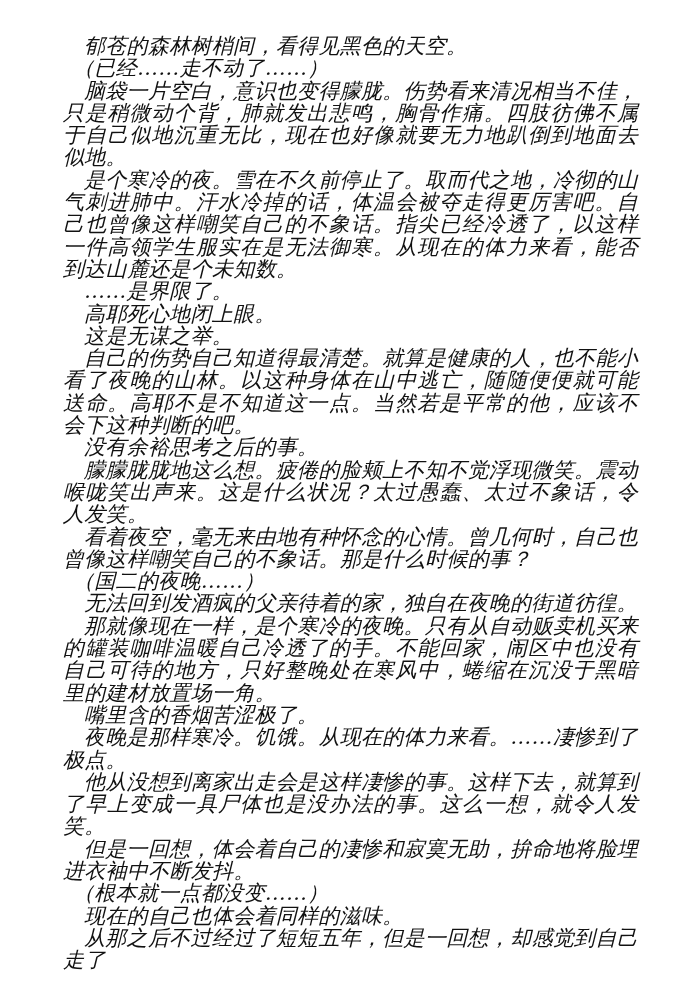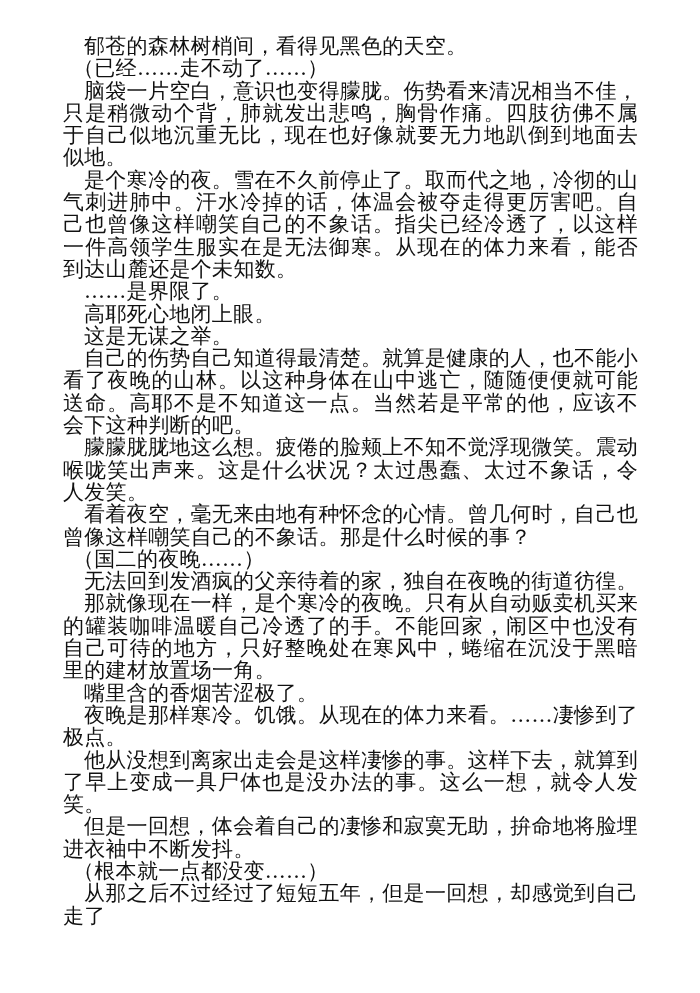--- a/index.html
+++ b/index.html
@@ -23,41 +23,44 @@
     line-height: 22.3px;
     color: #111111;
     letter-spacing: 0.3px;
   }
   .para {
     margin: 0;
     text-indent: 21px;
     text-align: justify;
     text-align-last: left;
     word-break: break-all;
+    font-style: italic;
   }
   .para.paren {
     text-indent: 10px;
   }
 </style>
 </head>
 <body>
 
 <div class="page">
   <p class="para">郁苍的森林树梢间，看得见黑色的天空。</p>
   <p class="para paren">（已经……走不动了……）</p>
   <p class="para">脑袋一片空白，意识也变得朦胧。伤势看来清况相当不佳，只是稍微动个背，肺就发出悲鸣，胸骨作痛。四肢彷佛不属于自己似地沉重无比，现在也好像就要无力地趴倒到地面去似地。</p>
   <p class="para">是个寒冷的夜。雪在不久前停止了。取而代之地，冷彻的山气刺进肺中。汗水冷掉的话，体温会被夺走得更厉害吧。自己也曾像这样嘲笑自己的不象话。指尖已经冷透了，以这样一件高领学生服实在是无法御寒。从现在的体力来看，能否到达山麓还是个未知数。</p>
   <p class="para">……是界限了。</p>
   <p class="para">高耶死心地闭上眼。</p>
   <p class="para">这是无谋之举。</p>
   <p class="para">自己的伤势自己知道得最清楚。就算是健康的人，也不能小看了夜晚的山林。以这种身体在山中逃亡，随随便便就可能送命。高耶不是不知道这一点。当然若是平常的他，应该不会下这种判断的吧。</p>
+  <p class="para">没有余裕思考之后的事。</p>
   <p class="para">朦朦胧胧地这么想。疲倦的脸颊上不知不觉浮现微笑。震动喉咙笑出声来。这是什么状况？太过愚蠢、太过不象话，令人发笑。</p>
   <p class="para">看着夜空，毫无来由地有种怀念的心情。曾几何时，自己也曾像这样嘲笑自己的不象话。那是什么时候的事？</p>
   <p class="para paren">（国二的夜晚……）</p>
   <p class="para">无法回到发酒疯的父亲待着的家，独自在夜晚的街道彷徨。</p>
   <p class="para">那就像现在一样，是个寒冷的夜晚。只有从自动贩卖机买来的罐装咖啡温暖自己冷透了的手。不能回家，闹区中也没有自己可待的地方，只好整晚处在寒风中，蜷缩在沉没于黑暗里的建材放置场一角。</p>
   <p class="para">嘴里含的香烟苦涩极了。</p>
   <p class="para">夜晚是那样寒冷。饥饿。从现在的体力来看。……凄惨到了极点。</p>
   <p class="para">他从没想到离家出走会是这样凄惨的事。这样下去，就算到了早上变成一具尸体也是没办法的事。这么一想，就令人发笑。</p>
   <p class="para">但是一回想，体会着自己的凄惨和寂寞无助，拚命地将脸埋进衣袖中不断发抖。</p>
   <p class="para paren">（根本就一点都没变……）</p>
+  <p class="para">现在的自己也体会着同样的滋味。</p>
   <p class="para">从那之后不过经过了短短五年，但是一回想，却感觉到自己走了</p>
 </div>
 
 </body></html>

